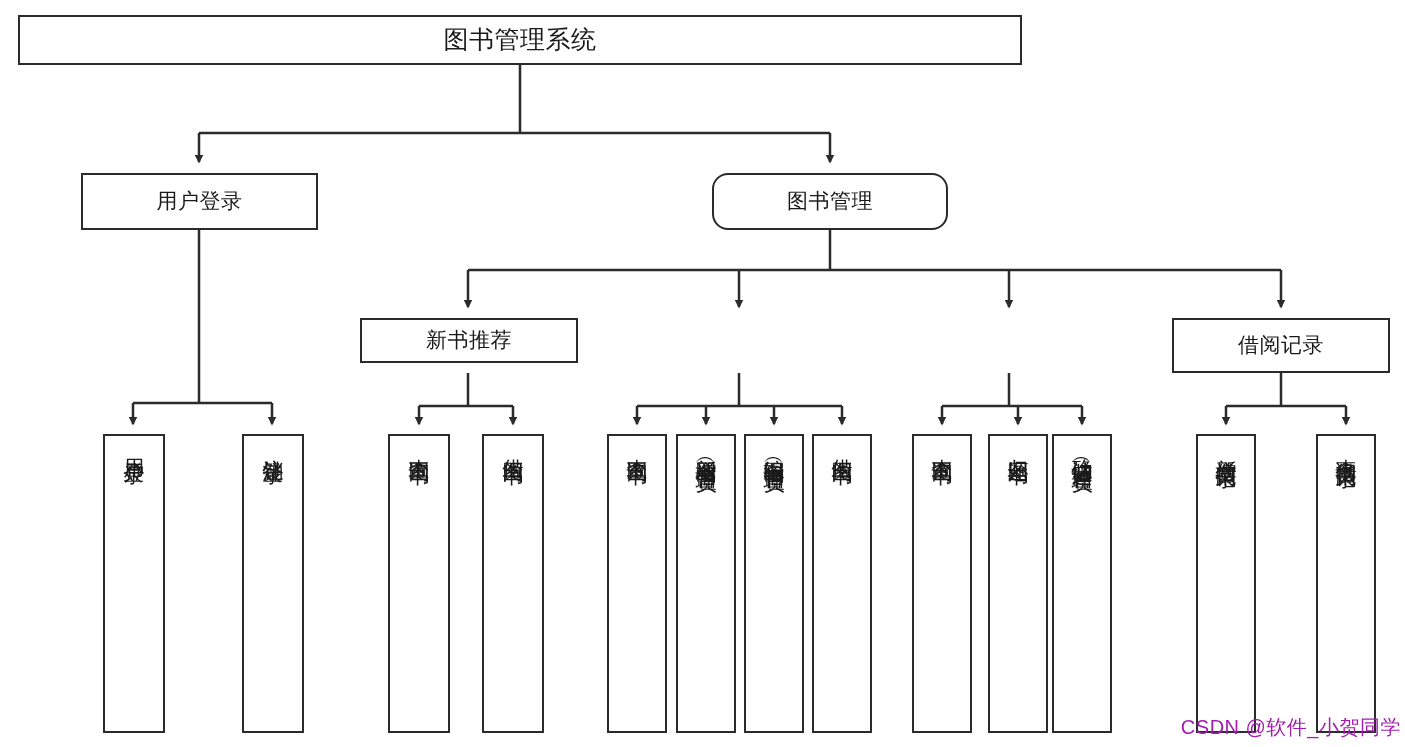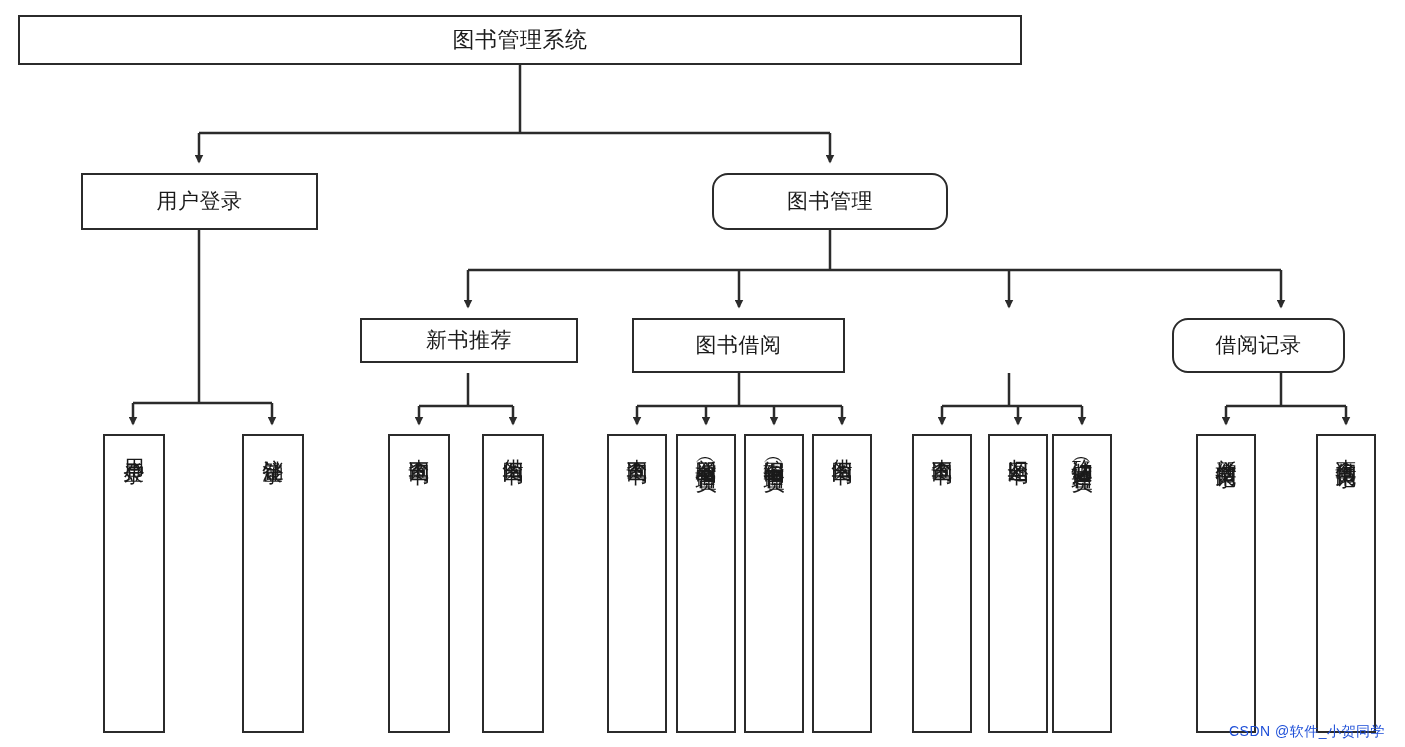--- a/index.html
+++ b/index.html
@@ -51,27 +51,27 @@
   }
   .node.vert .lbl {
     writing-mode: vertical-rl;
     text-orientation: upright;
     font-size: 21px;
     line-height: 1.05;
     letter-spacing: 2px;
     white-space: nowrap;
     margin: 0 auto;
   }
-  .node.root .lbl { font-size: 22px; }
+  .node.root .lbl { font-size: 25px; }
   .watermark {
     position: absolute;
-    right: 20px;
+    right: 4px;
     bottom: 6px;
-    font-size: 14px;
-    color: #1d4ed8;
+    font-size: 20px;
+    color: #a21caf;
     white-space: nowrap;
     letter-spacing: 0.5px;
   }
 </style>
 </head>
 <body>
 
 <div id="canvas">
 
   <svg class="edges" viewBox="0 0 1405 747" xmlns="http://www.w3.org/2000/svg">
@@ -131,24 +131,21 @@
   <div class="node horiz" style="left:81px; top:173px; width:237px; height:57px;">
     <span class="lbl">用户登录</span>
   </div>
   <div class="node horiz" style="left:712px; top:173px; width:236px; height:57px;border-radius:16px;">
     <span class="lbl">图书管理</span>
   </div>
 
   <div class="node horiz" style="left:360px; top:318px; width:218px; height:45px;">
     <span class="lbl">新书推荐</span>
   </div>
-  <div class="node horiz" style="left:632px; top:318px; width:213px; height:55px;">
-    <span class="lbl">图书借阅</span>
-  </div>
-  <div class="node horiz" style="left:1172px; top:318px; width:173px; height:55px;border-radius:16px;">
+  <div class="node horiz" style="left:1172px; top:318px; width:218px; height:55px;">
     <span class="lbl">借阅记录</span>
   </div>
 
   <div class="node vert" style="left:103px; top:434px; width:62px; height:299px;">
     <span class="lbl">用户登录</span>
   </div>
   <div class="node vert" style="left:242px; top:434px; width:62px; height:299px;">
     <span class="lbl">注销登录</span>
   </div>
   <div class="node vert" style="left:388px; top:434px; width:62px; height:299px;">

